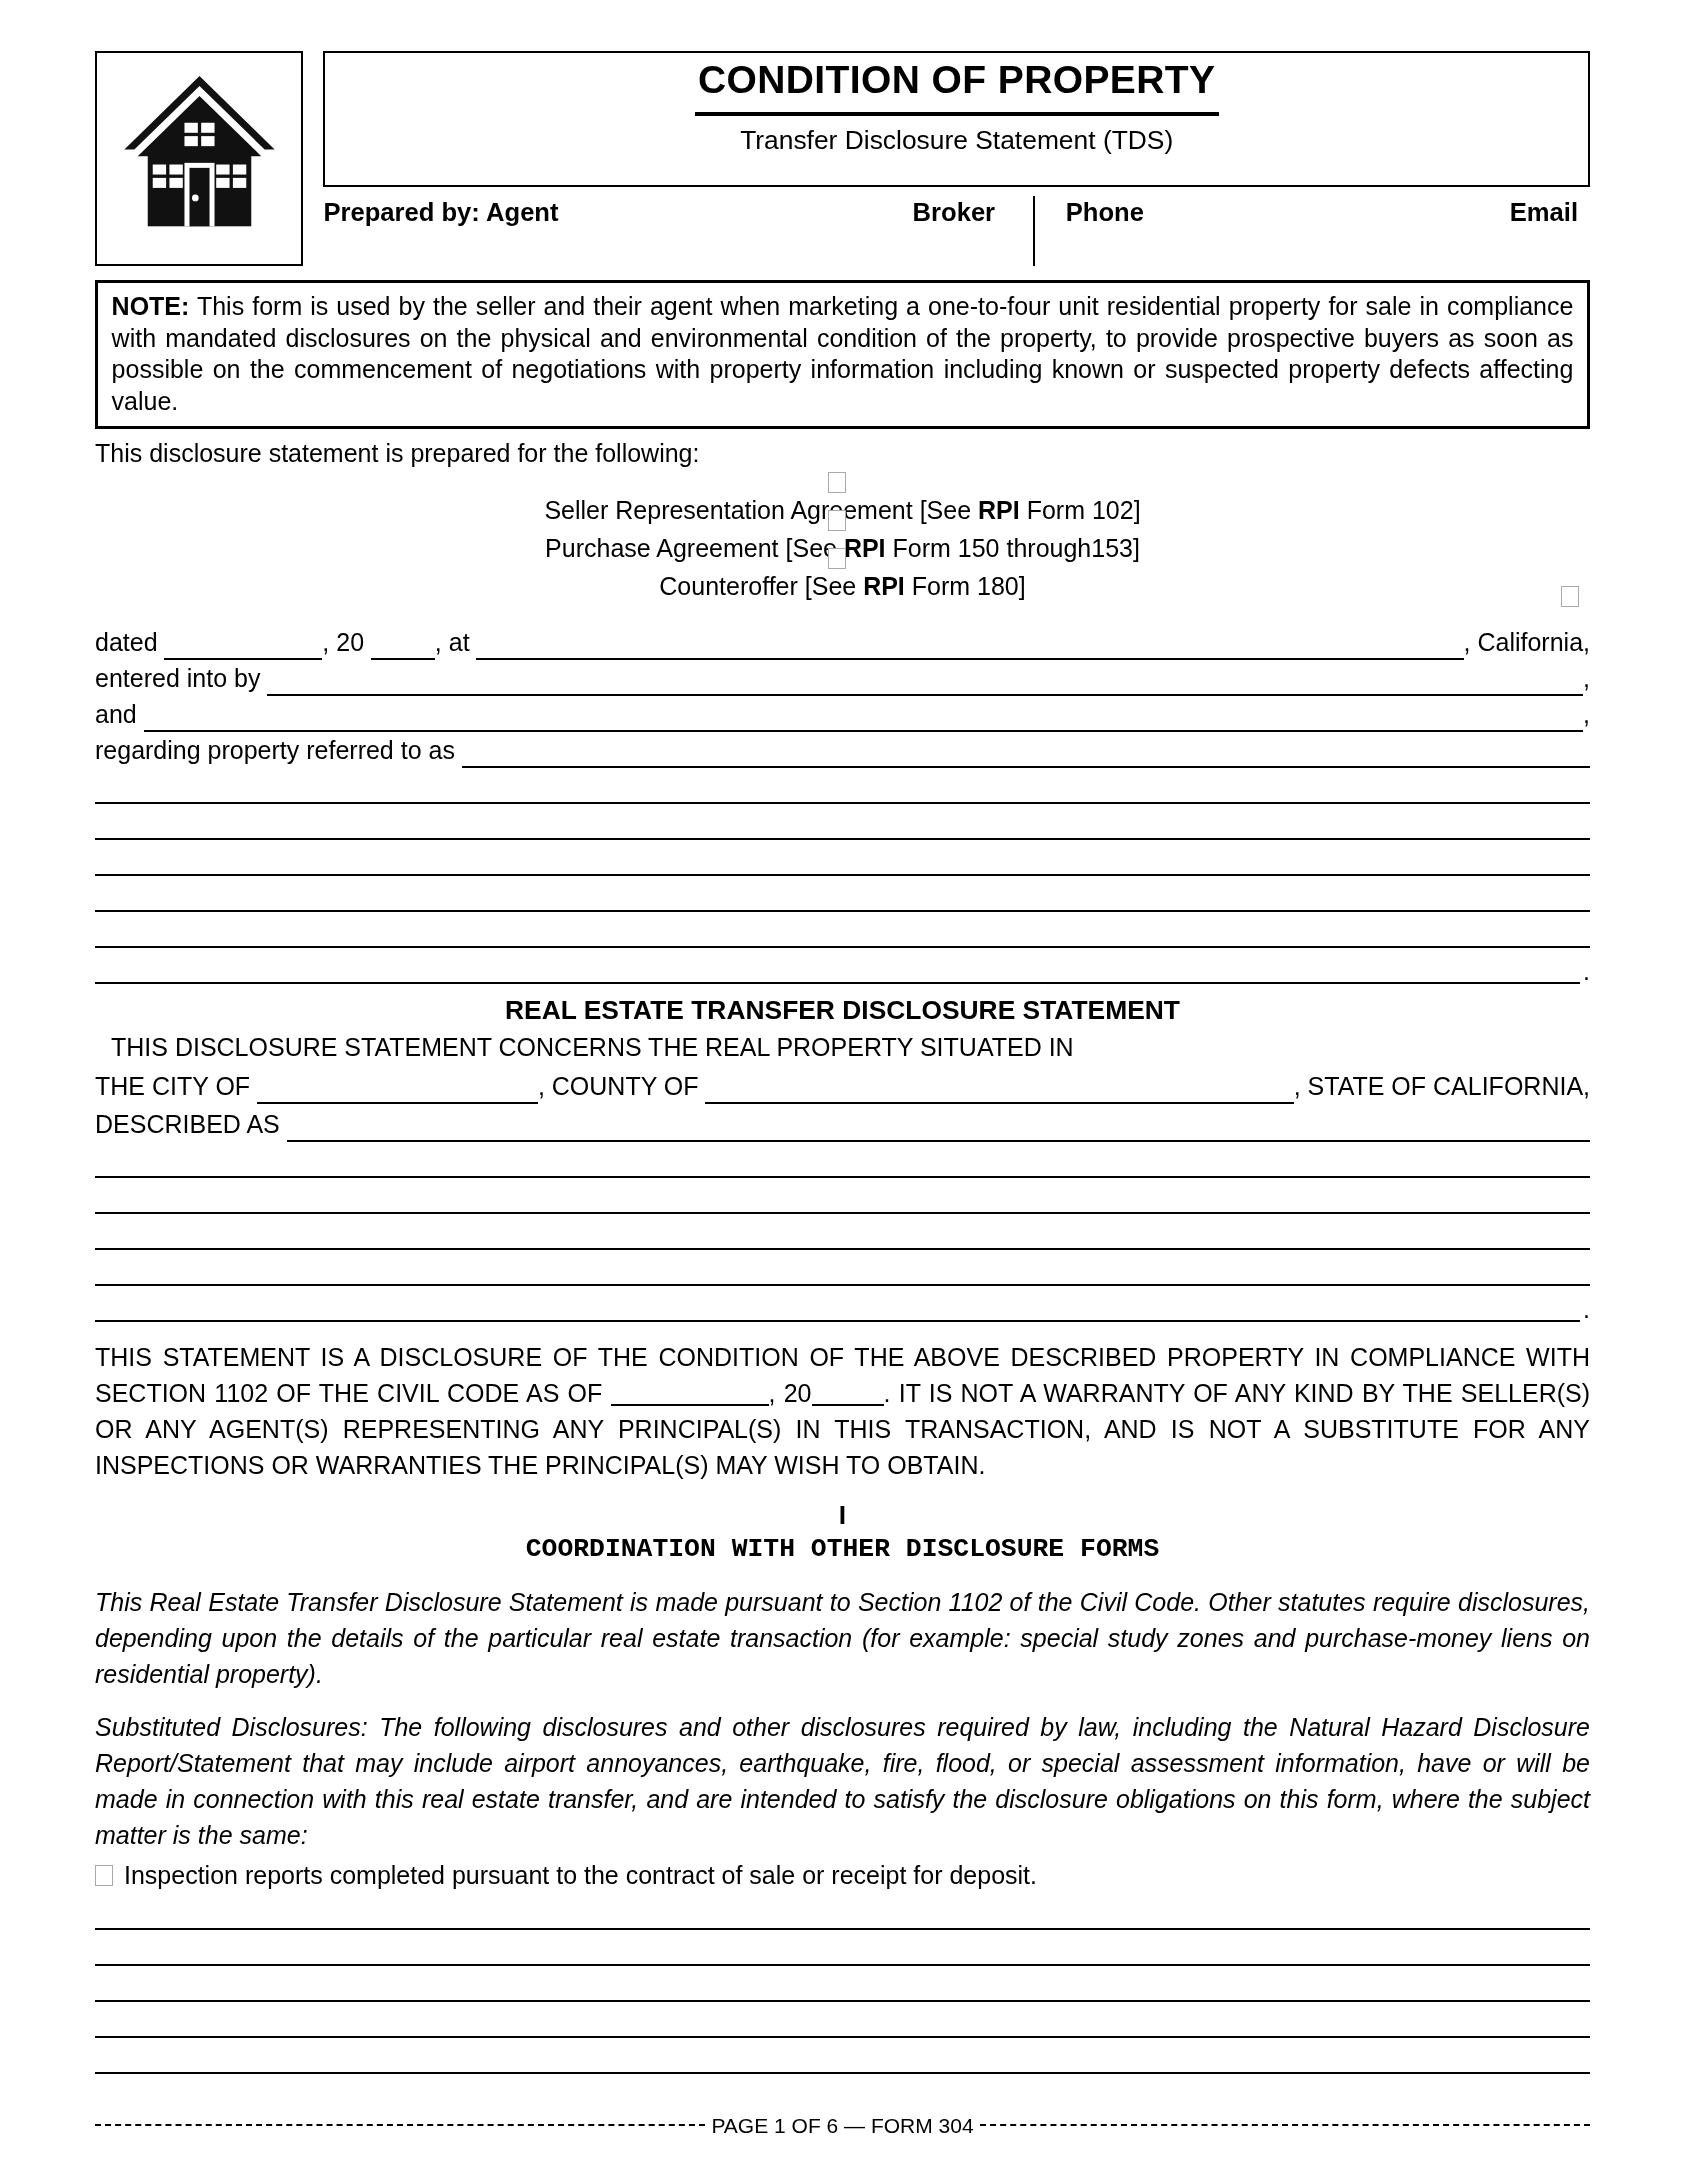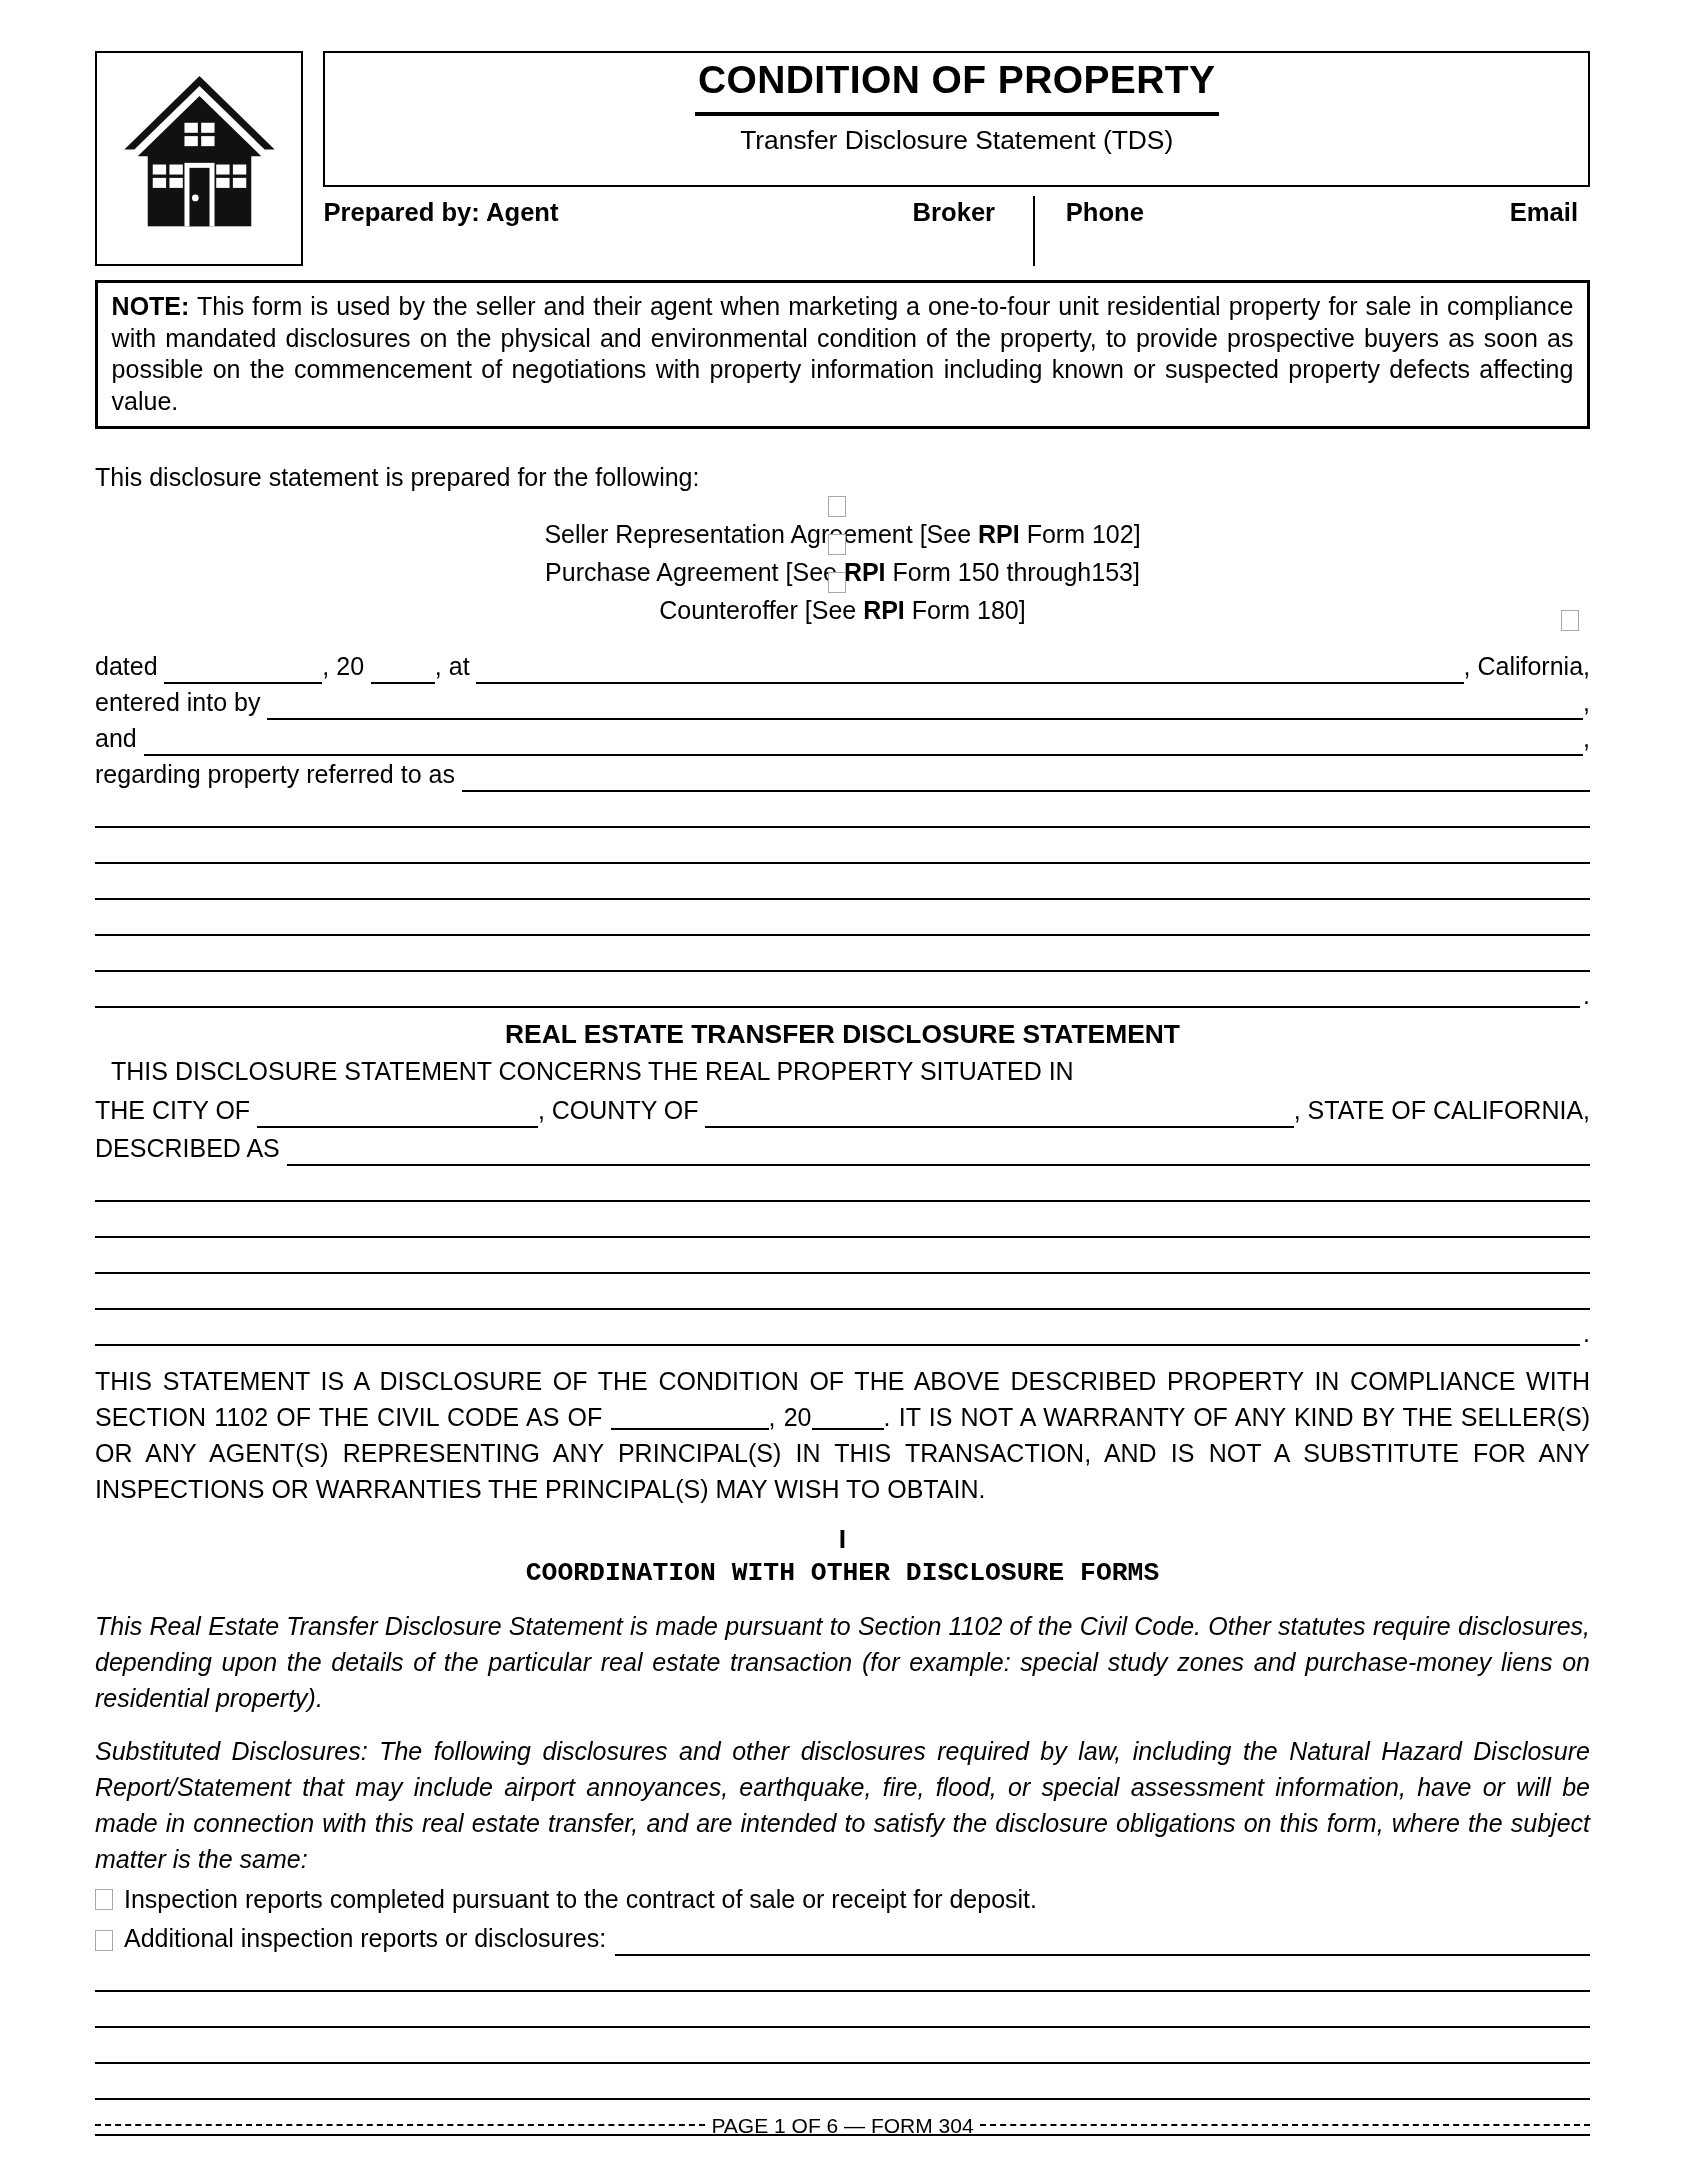--- a/index.html
+++ b/index.html
@@ -24,21 +24,21 @@
   .prep-right { flex:1; border-left:2.6px solid #000; padding-left:31px; display:flex; flex-direction:row; justify-content:space-between; }
   .prow { display:flex; align-items:flex-end; font-weight:bold; font-size:25.6px; height:35px; }
   .prow .lbl { white-space:nowrap; }
   .prow .blank { flex:1; margin-left:12px; border-bottom:2.6px solid #000; height:100%; }
   .indent-broker { margin-left:179px; }
 
   
   .note { border:3.4px solid #000; margin-top:13.6px; padding:8.5px 13.6px; text-align:justify; line-height:31.5px; }
 
   
-  .pfor { margin-top:30px; }
+  .pfor { margin-top:6px; }
   .pfor-intro { height:37px; display:flex; align-items:center; }
   .opt { display:flex; align-items:center; height:38px;flex-direction:column; }
   .opt.end { align-items:flex-end; }
   .cb { width:18px; height:21px; border:1.7px solid #a9a9a9; background:#fff; margin-right:11px; flex:none; }
   .opt.end .cb { margin-bottom:2.6px; }
   .opt .fillline { flex:1; border-bottom:2.6px solid #000; height:100%; margin-left:5.1px; }
 
   
   .frow { display:flex; align-items:flex-end; height:36px; }
   .frow .lbl { white-space:nowrap; }
@@ -227,25 +227,20 @@
   <div class="center-h numeral">I</div>
   <div class="center-h h-coord">COORDINATION WITH OTHER DISCLOSURE FORMS</div>
   <p class="para">This Real Estate Transfer Disclosure Statement is made pursuant to Section 1102 of the Civil Code. Other statutes require disclosures, depending upon the details of the particular real estate transaction (for example: special study zones and purchase-money liens on residential property).</p>
   <p class="para">Substituted Disclosures: The following disclosures and other disclosures required by law, including the Natural Hazard Disclosure Report/Statement that may include airport annoyances, earthquake, fire, flood, or special assessment information, have or will be made in connection with this real estate transfer, and are intended to satisfy the disclosure obligations on this form, where the subject matter is the same:</p>
 
   <div class="opts2">
     <div class="opt2">
       <span class="cb"></span>
       <span>Inspection reports completed pursuant to the contract of sale or receipt for deposit.</span>
     </div>
-    <div class="opt2 withline">
-      <span class="cb"></span>
-      <span class="lbl">Additional inspection reports or disclosures:</span>
-      <span class="fillline"></span>
-    </div>
   </div>
 
   <div>
     <div class="wline"></div>
     <div class="wline"></div>
     <div class="wline"></div>
     <div class="wline"></div>
     <div class="wline"></div>
   </div>
 

